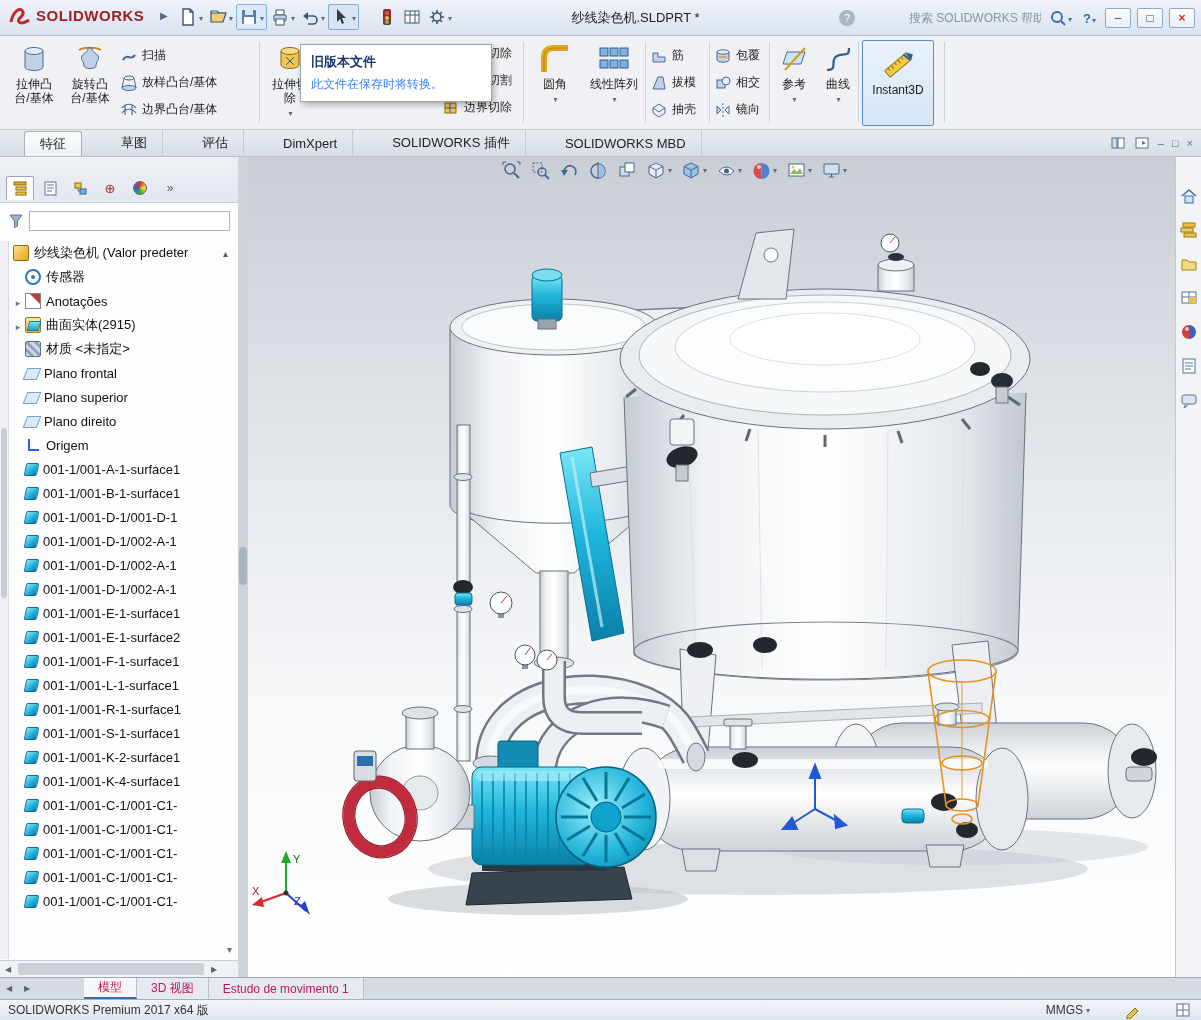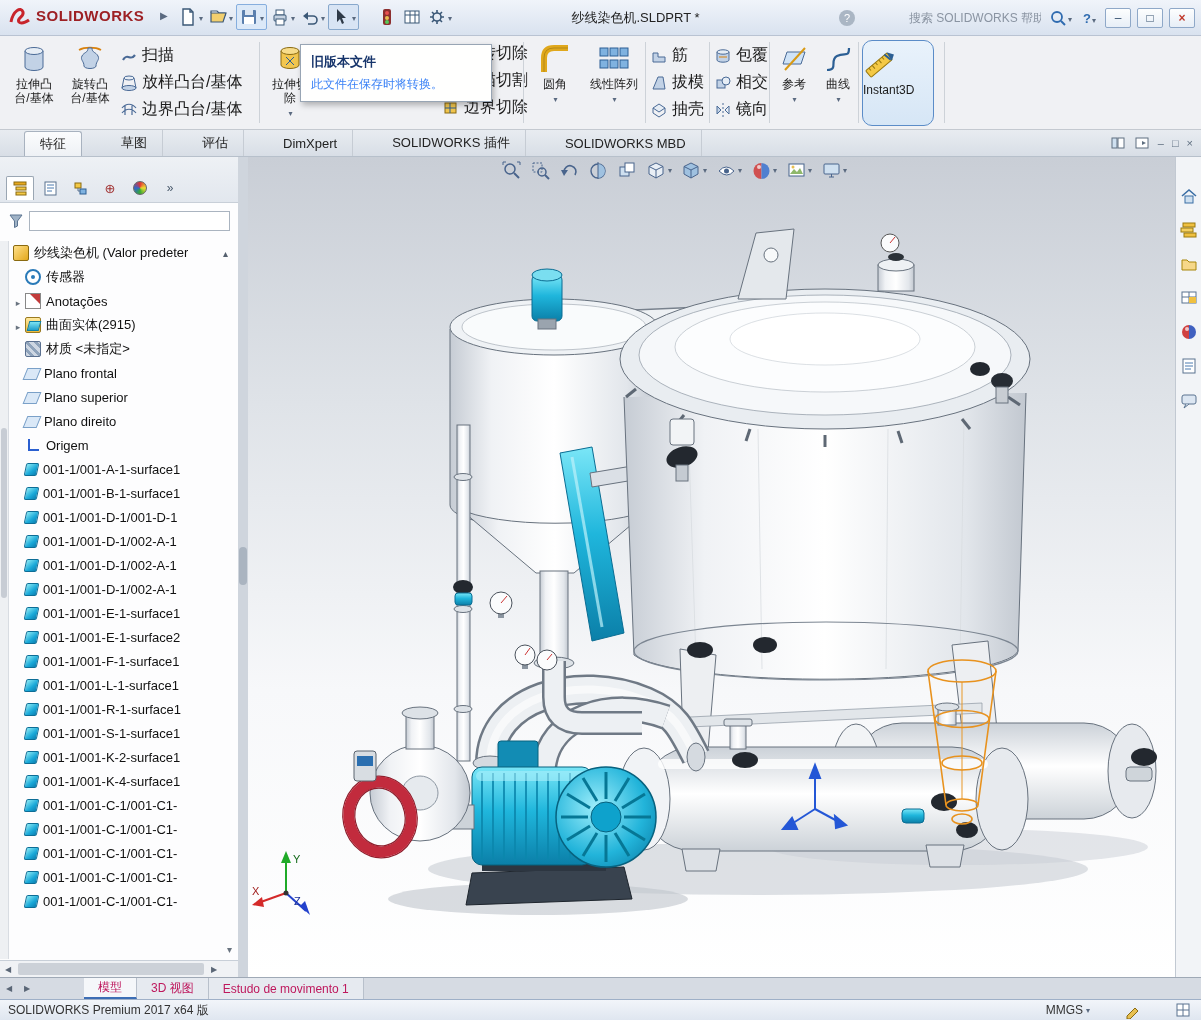--- a/index.html
+++ b/index.html
@@ -32,24 +32,24 @@
 
   
   .ribbon { position:absolute; left:0; top:36px; width:1201px; height:94px; background:#f0f1f4;
     border-bottom:1px solid #c4c9d0; z-index:20; }
   .rgroup { position:absolute; top:0; height:93px; display:flex; align-items:flex-start; padding-top:2px; }
   .rsep { position:absolute; top:6px; bottom:6px; width:1px; background:#cdd2d8; }
   .bigbtn { width:56px; display:flex; flex-direction:column; align-items:center; padding-top:2px; }
   .bigbtn .bicon { width:34px; height:34px; margin:2px 0 1px; }
   .bigbtn .l { line-height:14px; font-size:12px; text-align:center; white-space:nowrap; }
   .smallcol { display:flex; flex-direction:column; padding-top:4px; }
-  .smallbtn { display:flex; align-items:center; height:27px; gap:4px; padding:0 4px 0 2px; font-size:16px; white-space:nowrap; }
+  .smallbtn { display:flex; align-items:center; height:27px; gap:4px; padding:0 4px 0 2px; font-size:12px; white-space:nowrap; }
   .smallbtn .sicon { width:18px; height:18px; flex-shrink:0; }
-  .instant { width:72px; height:86px; margin-top:2px; border:1px solid #5b8cc8; border-radius:10px;
-    background:linear-gradient(#e9f2fb,#d6e6f6); display:flex; flex-direction:column; align-items:flex-start; padding-top:6px; }
+  .instant { width:72px; height:86px; margin-top:2px; border:1px solid #5b8cc8; border-radius:2px;
+    background:linear-gradient(#e9f2fb,#d6e6f6); display:flex; flex-direction:column; align-items:center; padding-top:6px; }
   .instant .bicon { width:32px; height:32px; margin-bottom:4px; }
   .tooltip { position:absolute; left:300px; top:44px; width:192px; background:#fffffe; border:1px solid #98a5b4;
     box-shadow:2px 3px 6px rgba(0,0,0,.28); padding:8px 10px; z-index:50; }
   .tooltip .tt { font-size:13px; font-weight:bold; color:#17356b; margin-bottom:5px; }
   .tooltip .tb { font-size:12px; color:#3b82f6; }
 
   
   .cmdtabs { position:absolute; left:0; top:130px; width:1201px; height:27px;
     background:linear-gradient(#e8ecf1,#d8dee6); border-bottom:1px solid #b7c0cb; display:flex; align-items:stretch; z-index:20; }
   .ctab { display:inline-flex; align-items:center; padding:0 15px; font-size:13px; color:#222;

